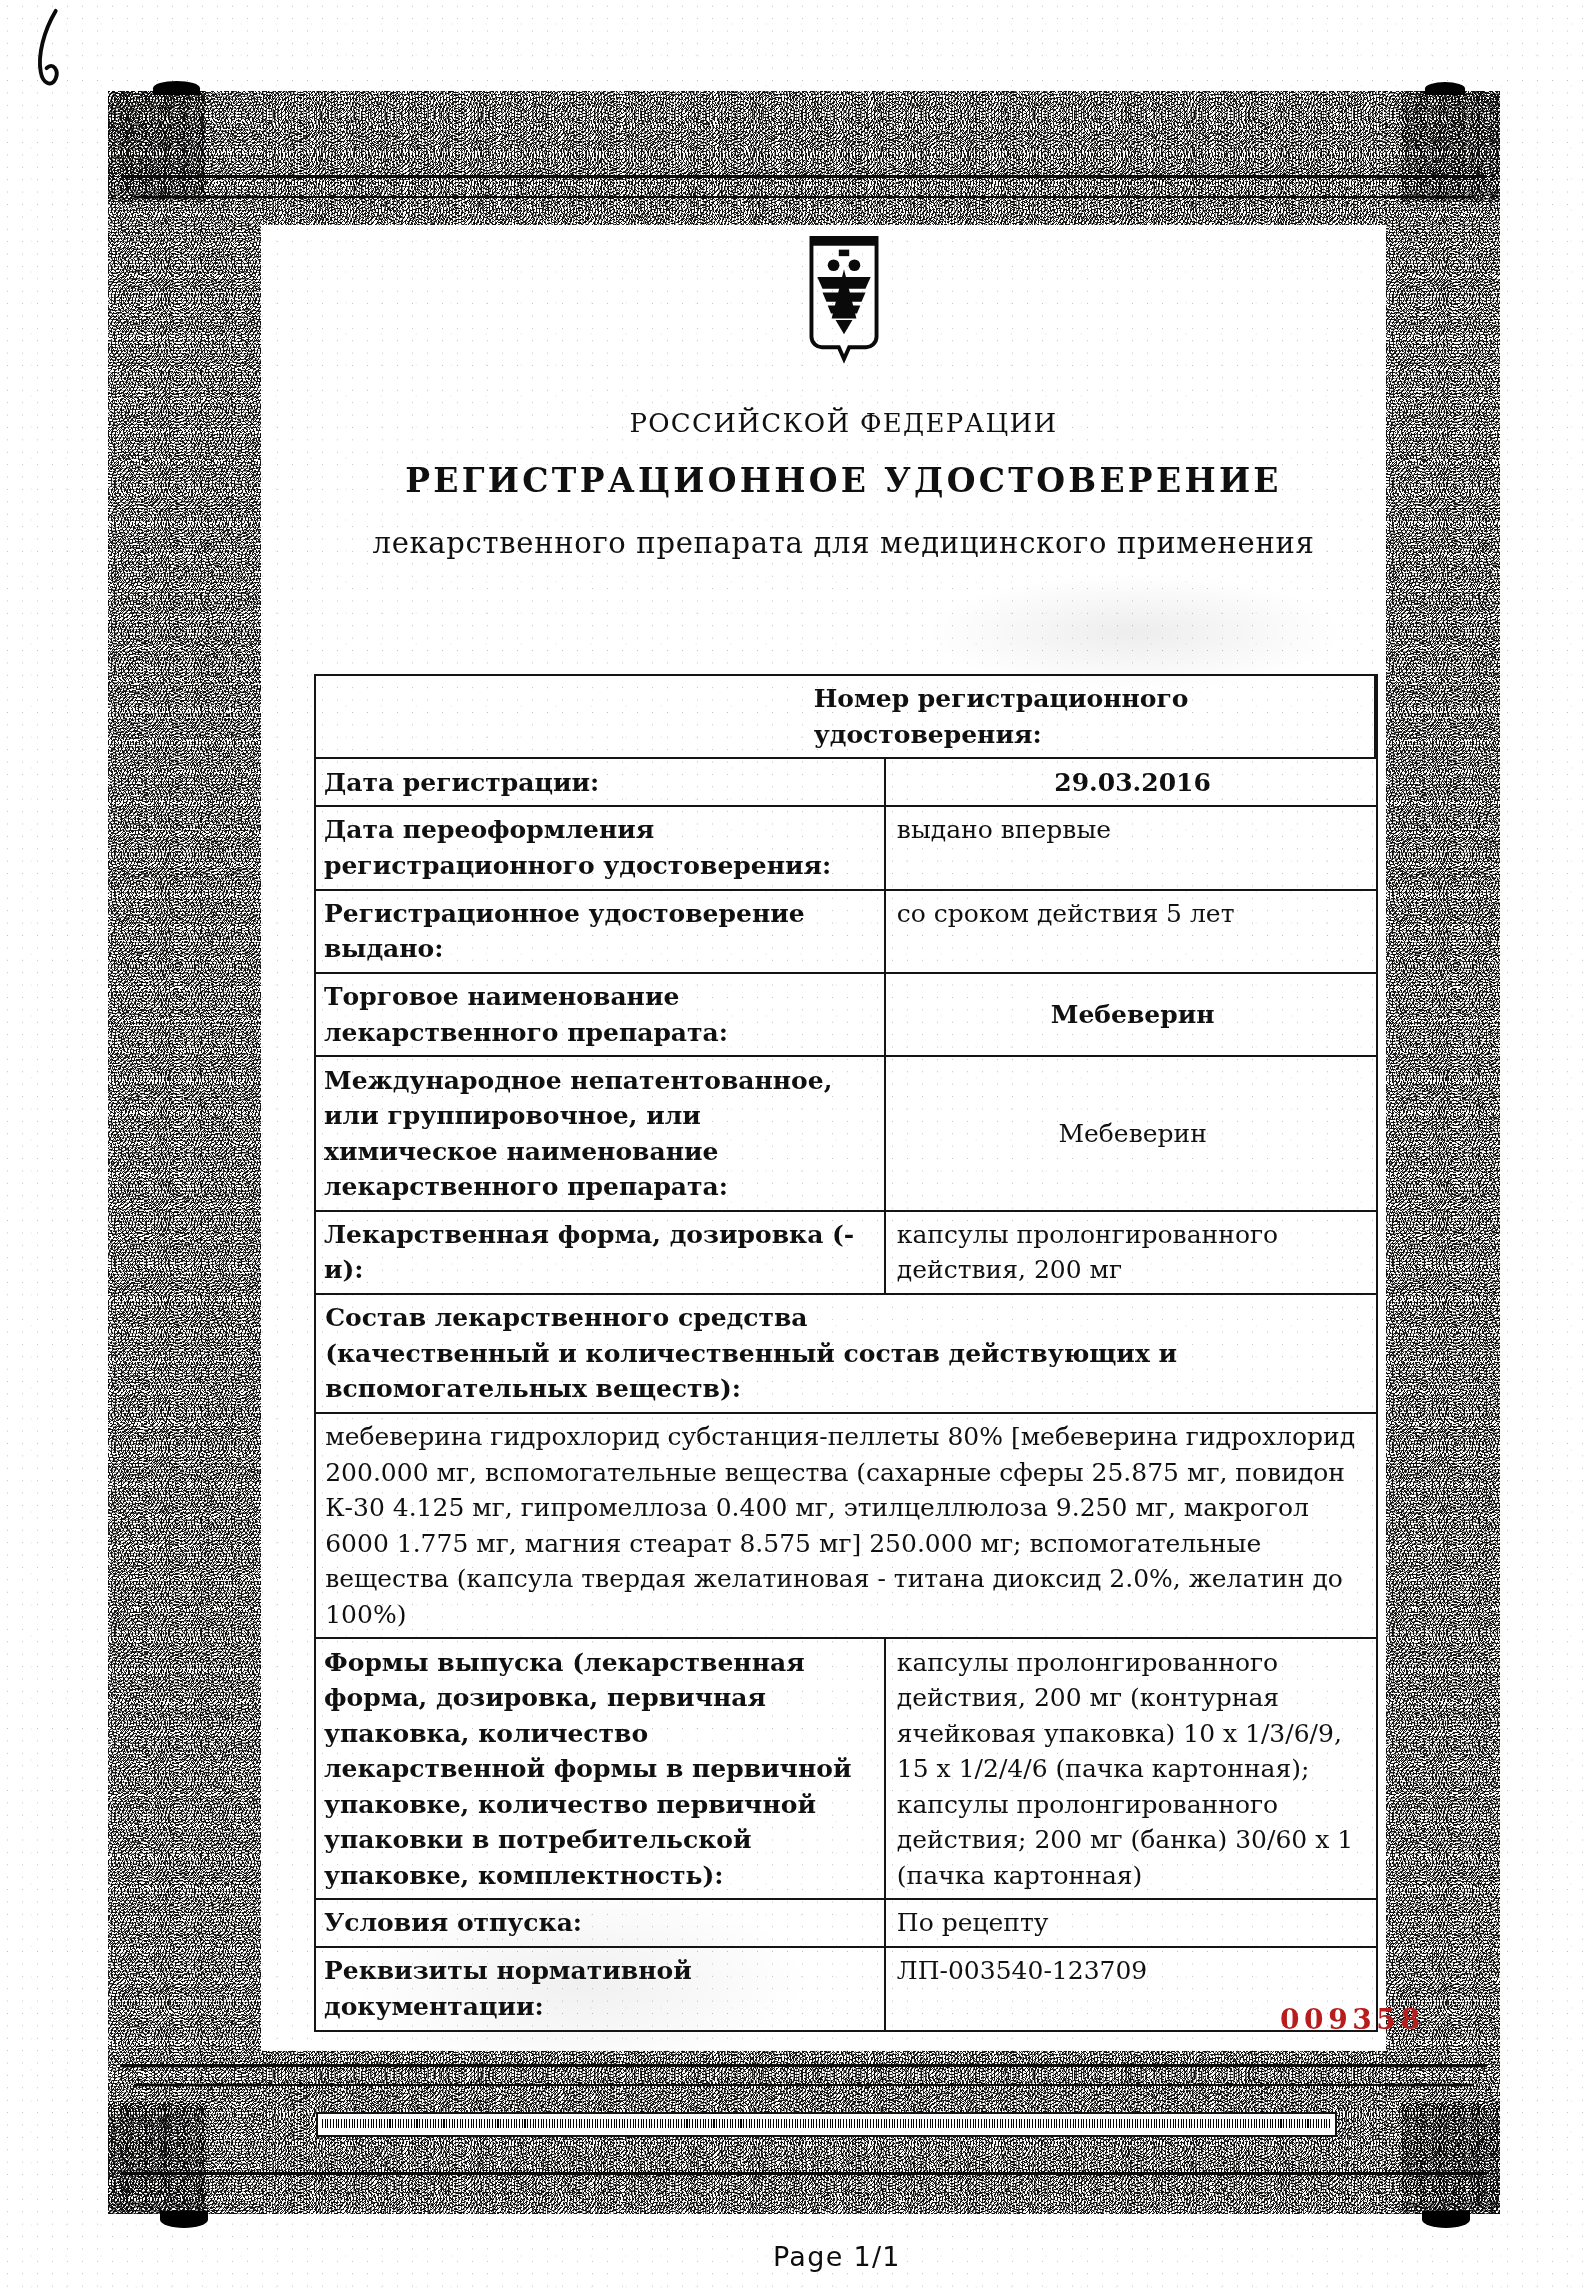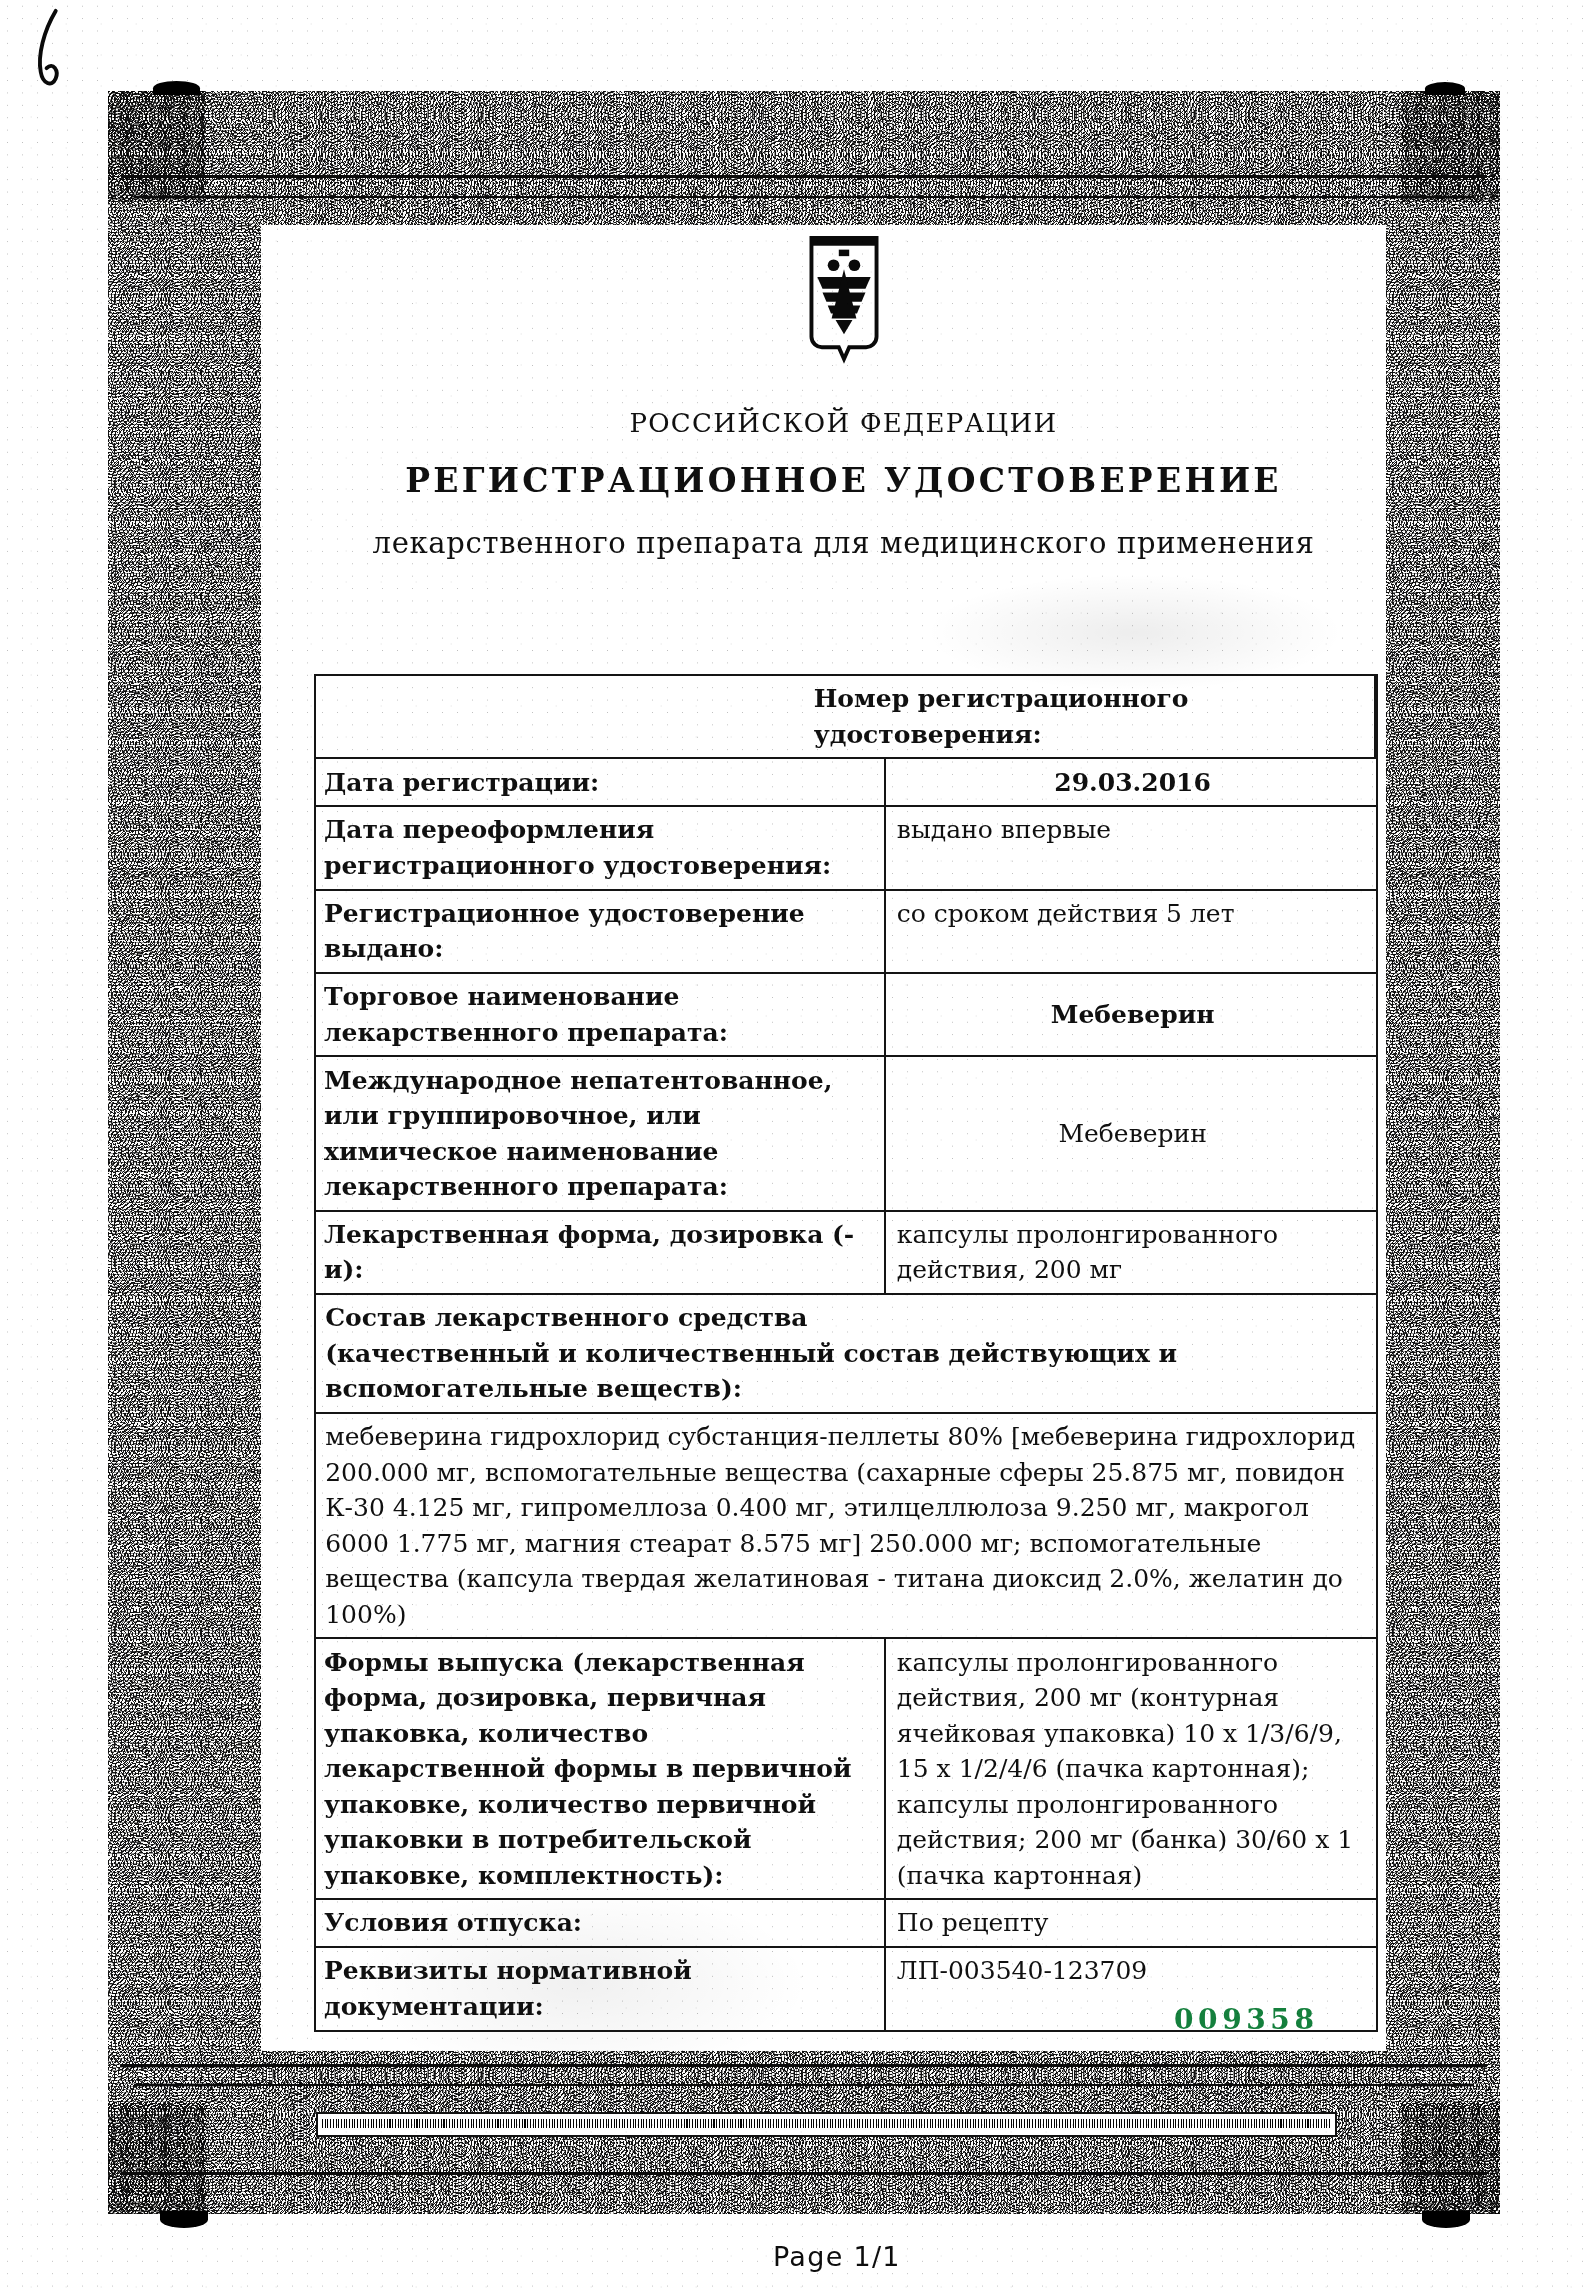--- a/index.html
+++ b/index.html
@@ -93,22 +93,22 @@
   .v-c{display:flex;align-items:center;justify-content:center;text-align:center;}
   .v-cb{display:flex;align-items:center;justify-content:center;text-align:center;font-weight:700;}
   .full{display:block;border-bottom:2.6px solid #141414;box-sizing:border-box;padding:5.2px 9px;}
   .comp-title{font-weight:700;}
   .r0{min-height:37px;justify-content:flex-end;} .r1{min-height:43px;} .r2{min-height:78px;} .r3{min-height:42px;}
   .r4{min-height:138px;} .r5{min-height:78px;} .r6{min-height:108px;} .r7{min-height:77px;}
   .ch{min-height:73px;} .cb{min-height:175px;}
   .r8{min-height:210px;} .r9{min-height:40px;} .r10{min-height:39px;}
 
   
-  .serial{position:absolute;left:1174px;top:2003px;z-index:12;
-    font-size:28px;font-weight:600;letter-spacing:4.6px;color:#15803d;}
+  .serial{position:absolute;left:1280px;top:2003px;z-index:12;
+    font-size:28px;font-weight:600;letter-spacing:4.6px;color:#b91c1c;}
   .page-indicator{position:absolute;left:773px;top:2241px;z-index:12;
     font-family:"DejaVu Sans","Liberation Sans",sans-serif;
     font-size:27px;font-weight:400;letter-spacing:1.3px;color:#0d0d0d;}
 </style>
 </head>
 <body>
 
 <div class="page">
 
   <svg class="hand-mark" viewBox="0 0 60 140" xmlns="http://www.w3.org/2000/svg">
@@ -191,21 +191,21 @@
         <div class="val v-c">Мебеверин</div>
       </div>
 
       <div class="trow r7">
         <div class="lbl">Лекарственная форма, дозировка (-и):</div>
         <div class="val">капсулы пролонгированного действия, 200 мг</div>
       </div>
 
       <div class="full ch">
         <div class="comp-title">Состав лекарственного средства</div>
-        <div class="comp-title">(качественный и количественный состав действующих и вспомогательные веществ):</div>
+        <div class="comp-title">(качественный и количественный состав действующих и вспомогательных веществ):</div>
       </div>
 
       <div class="full cb">мебеверина гидрохлорид субстанция-пеллеты 80% [мебеверина гидрохлорид 200.000 мг, вспомогательные вещества (сахарные сферы 25.875 мг, повидон К-30 4.125 мг, гипромеллоза 0.400 мг, этилцеллюлоза 9.250 мг, макрогол 6000 1.775 мг, магния стеарат 8.575 мг] 250.000 мг; вспомогательные вещества (капсула твердая желатиновая - титана диоксид 2.0%, желатин до 100%)</div>
 
       <div class="trow r8">
         <div class="lbl">Формы выпуска (лекарственная форма, дозировка, первичная упаковка, количество лекарственной формы в первичной упаковке, количество первичной упаковки в потребительской упаковке, комплектность):</div>
         <div class="val">капсулы пролонгированного действия, 200 мг (контурная ячейковая упаковка) 10 х 1/3/6/9, 15 х 1/2/4/6 (пачка картонная); капсулы пролонгированного действия; 200 мг (банка) 30/60 х 1 (пачка картонная)</div>
       </div>
 
       <div class="trow r9">

